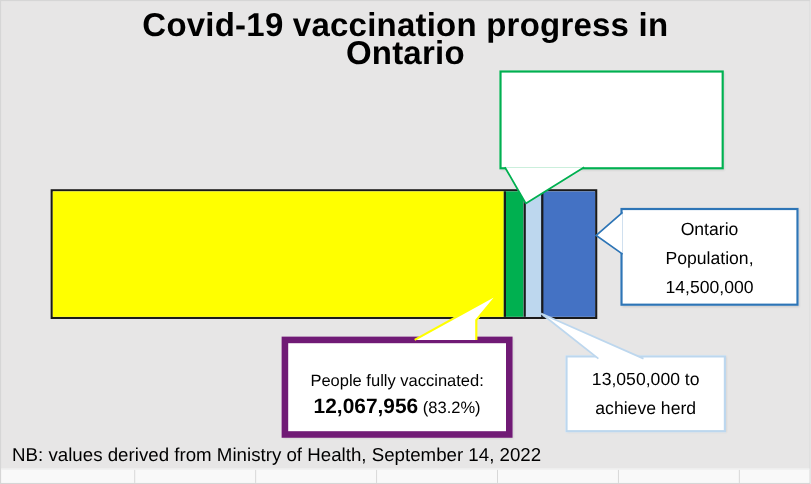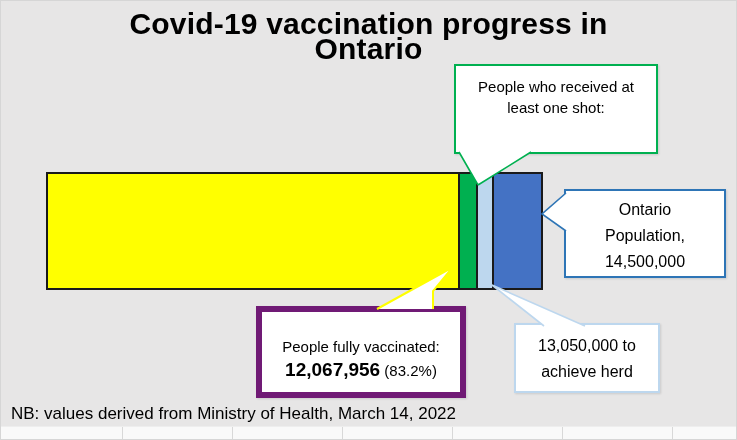--- a/index.html
+++ b/index.html
@@ -85,37 +85,35 @@
     <path d="M565,192 L541,213 L565,230" stroke="#2E75B6" stroke-width="1.6" fill="none"></path>
 
     <polygon points="376,308 452,266 432,290 432,308" fill="#ffffff"></polygon>
     <path d="M376,308 L452,266 L432,290 L432,308" stroke="#FFFF00" stroke-width="2" fill="none"></path>
 
     <polygon points="543,325 491,284 584,325" fill="#ffffff"></polygon>
     <path d="M543,325 L491,284 L584,325" stroke="#BDD7EE" stroke-width="1.6" fill="none"></path>
   </svg>
 
   <div class="callout callout-one-shot">
-    <div class="c-label">People who received at
-least one shot:</div>
   </div>
 
   <div class="callout callout-population">
     <div class="c-text">Ontario
 Population,
 14,500,000</div>
   </div>
 
   <div class="callout callout-fully">
     <div class="c-label">People fully vaccinated:</div>
     <div class="c-num"><span class="num">12,067,956</span> <span class="pct">(83.2%)</span></div>
   </div>
 
   <div class="callout callout-herd">
     <div class="c-text">13,050,000 to
 achieve herd</div>
   </div>
 
-  <div class="note">NB: values derived from Ministry of Health, March 14, 2022</div>
+  <div class="note">NB: values derived from Ministry of Health, September 14, 2022</div>
 
   <div class="sheet-strip"></div>
 
 </div>
 
 </body></html>

